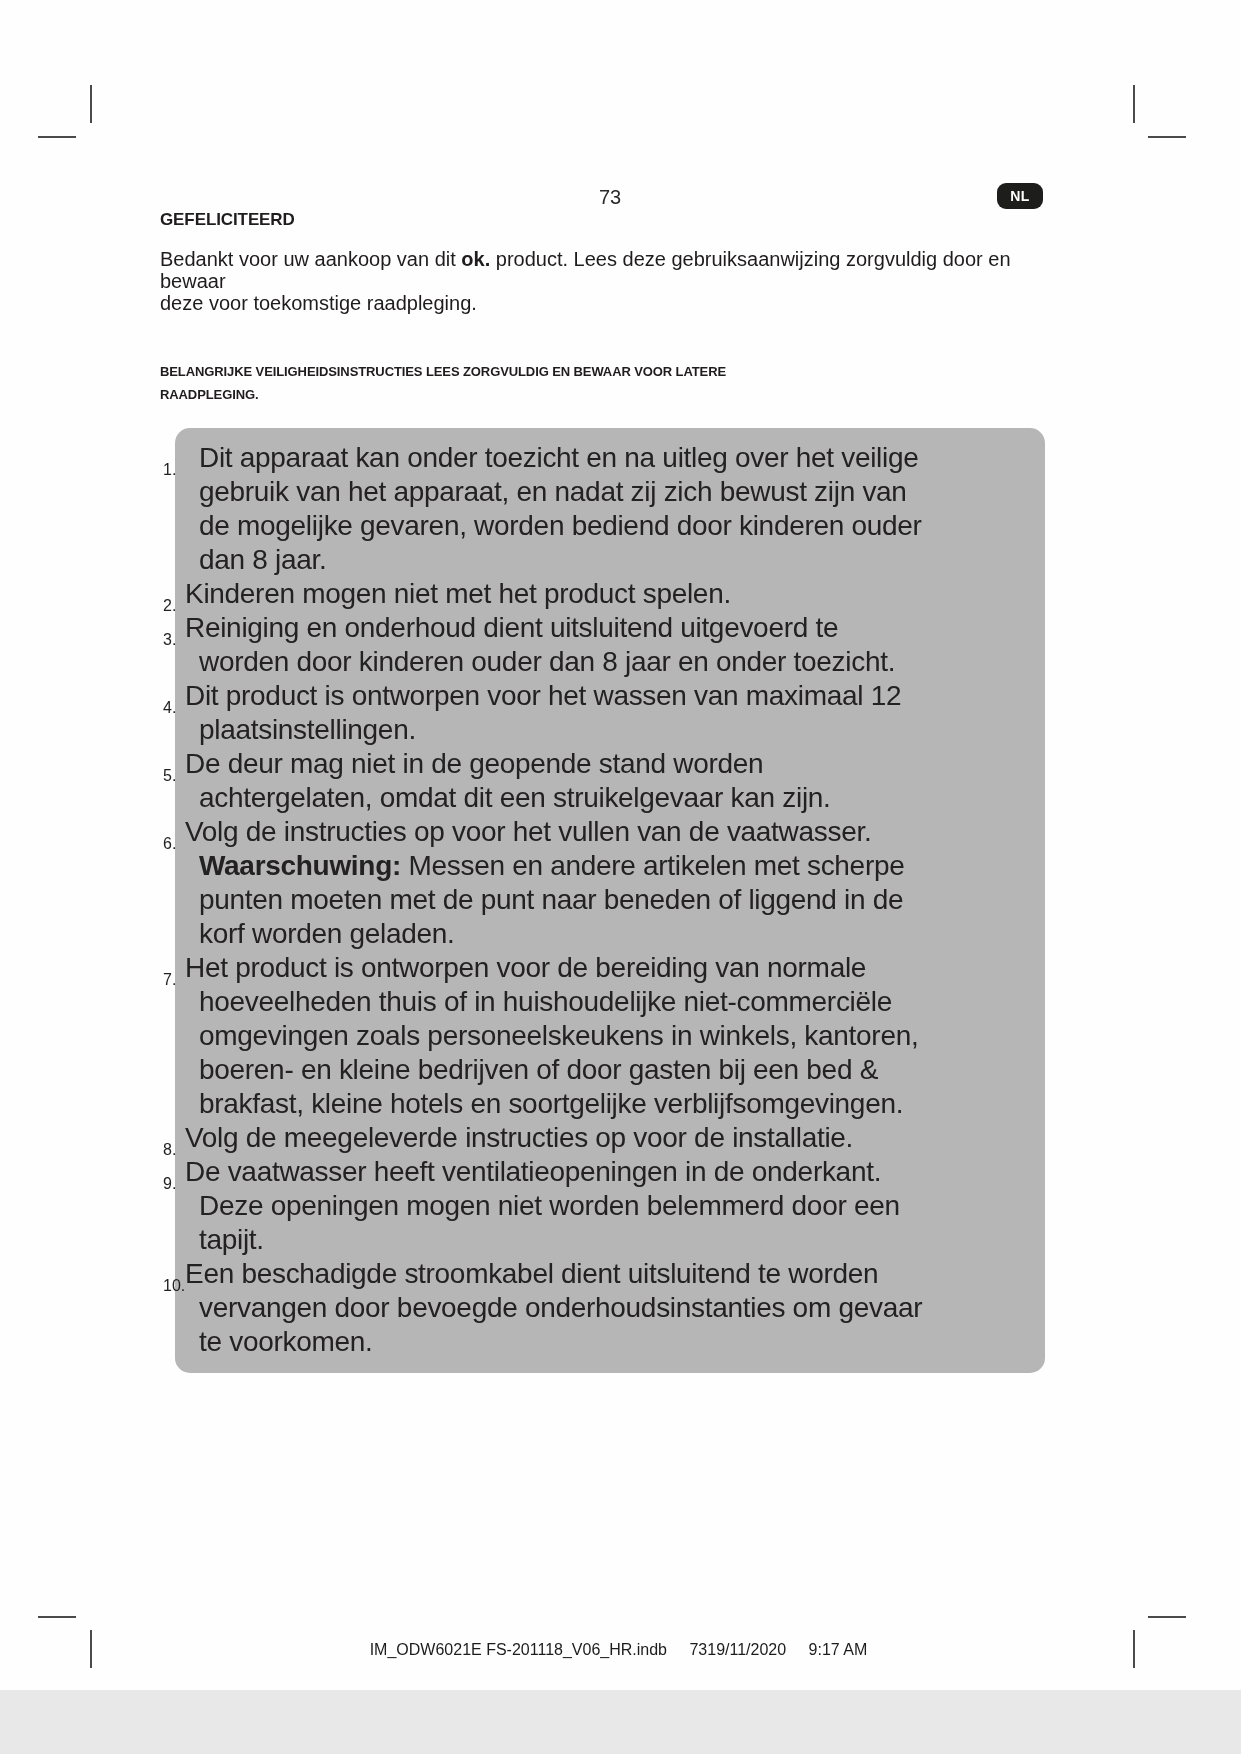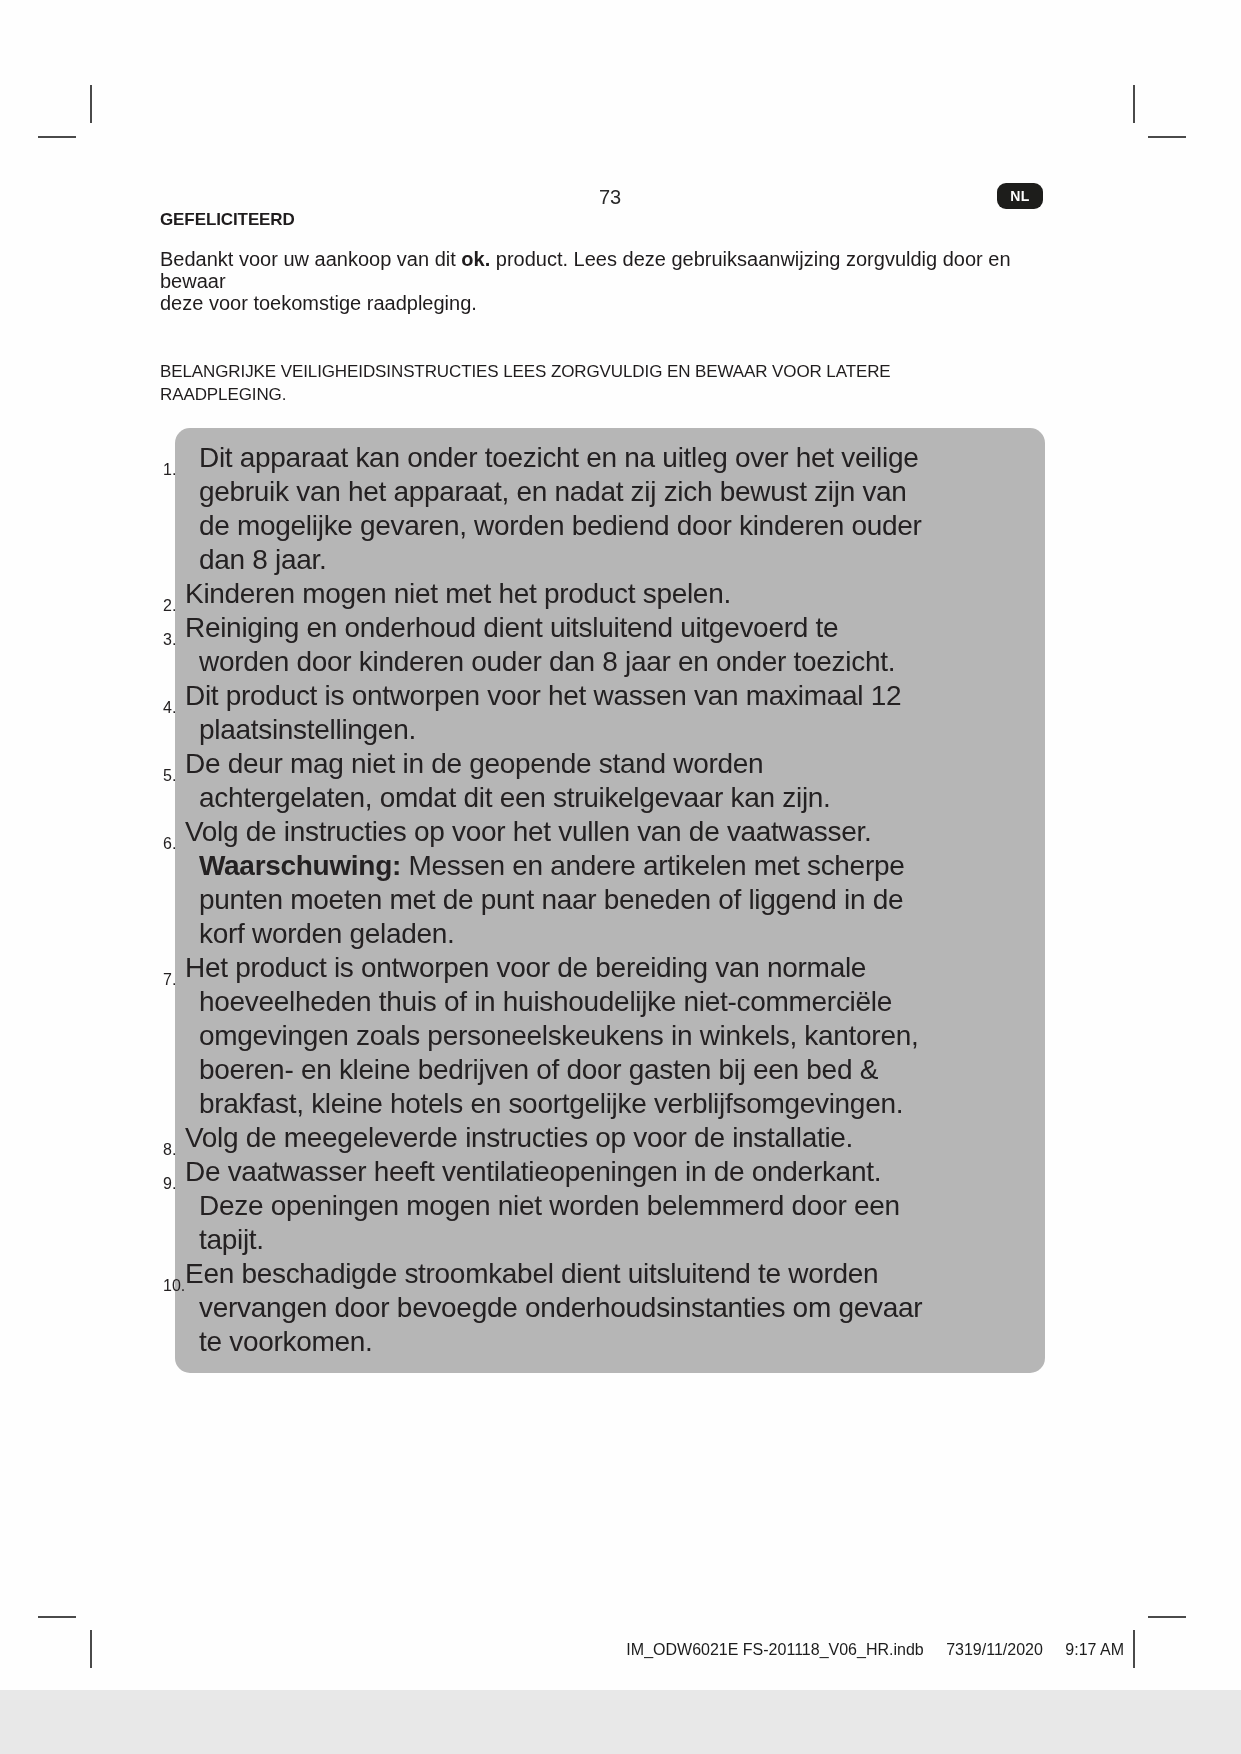--- a/index.html
+++ b/index.html
@@ -28,21 +28,21 @@
     position:absolute;left:160px;top:210px;
     font-size:17px;font-weight:bold;letter-spacing:-0.1px;
   }
   .congrats-body{
     position:absolute;left:160px;top:248px;width:895px;
     font-size:20px;line-height:22px;white-space:pre-wrap;
   }
   .congrats-body b{font-weight:bold;}
   .safety-heading{
     position:absolute;left:160px;top:360px;width:900px;
-    font-size:17px;font-weight:normal;line-height:23px;white-space:pre-wrap;
+    font-size:13px;font-weight:bold;line-height:23px;white-space:pre-wrap;
     letter-spacing:-0.1px;
   }
   .safety-box{
     position:absolute;left:175px;top:428px;width:870px;height:945px;
     border-radius:15px;
     box-sizing:border-box;
   }
   .safety-list{
     list-style:none;margin:0;
     padding:13px 18px 0 24px;
@@ -59,21 +59,21 @@
   .safety-list .num{
     position:absolute;left:-36px;top:12px;
     font-size:16px;letter-spacing:0;text-indent:0;
     color:#242122;
   }
   .safety-list .warning{display:block;text-indent:0;}
   .safety-list .warning b{font-weight:bold;}
   .footer{
     position:absolute;left:113px;top:1641px;width:1011px;
     font-size:16px;color:#1c1c1c;
-    display:flex;justify-content:flex-end;align-items:baseline;
+    display:flex;justify-content:center;align-items:baseline;
   }
   .footer .grp span{display:inline-block;}
   .footer .gap-l{margin-left:18px;}
 </style>
 </head>
 <body>
 
 <div class="page">
 
   <div class="crop v" style="left:90px;top:85px;"></div>

